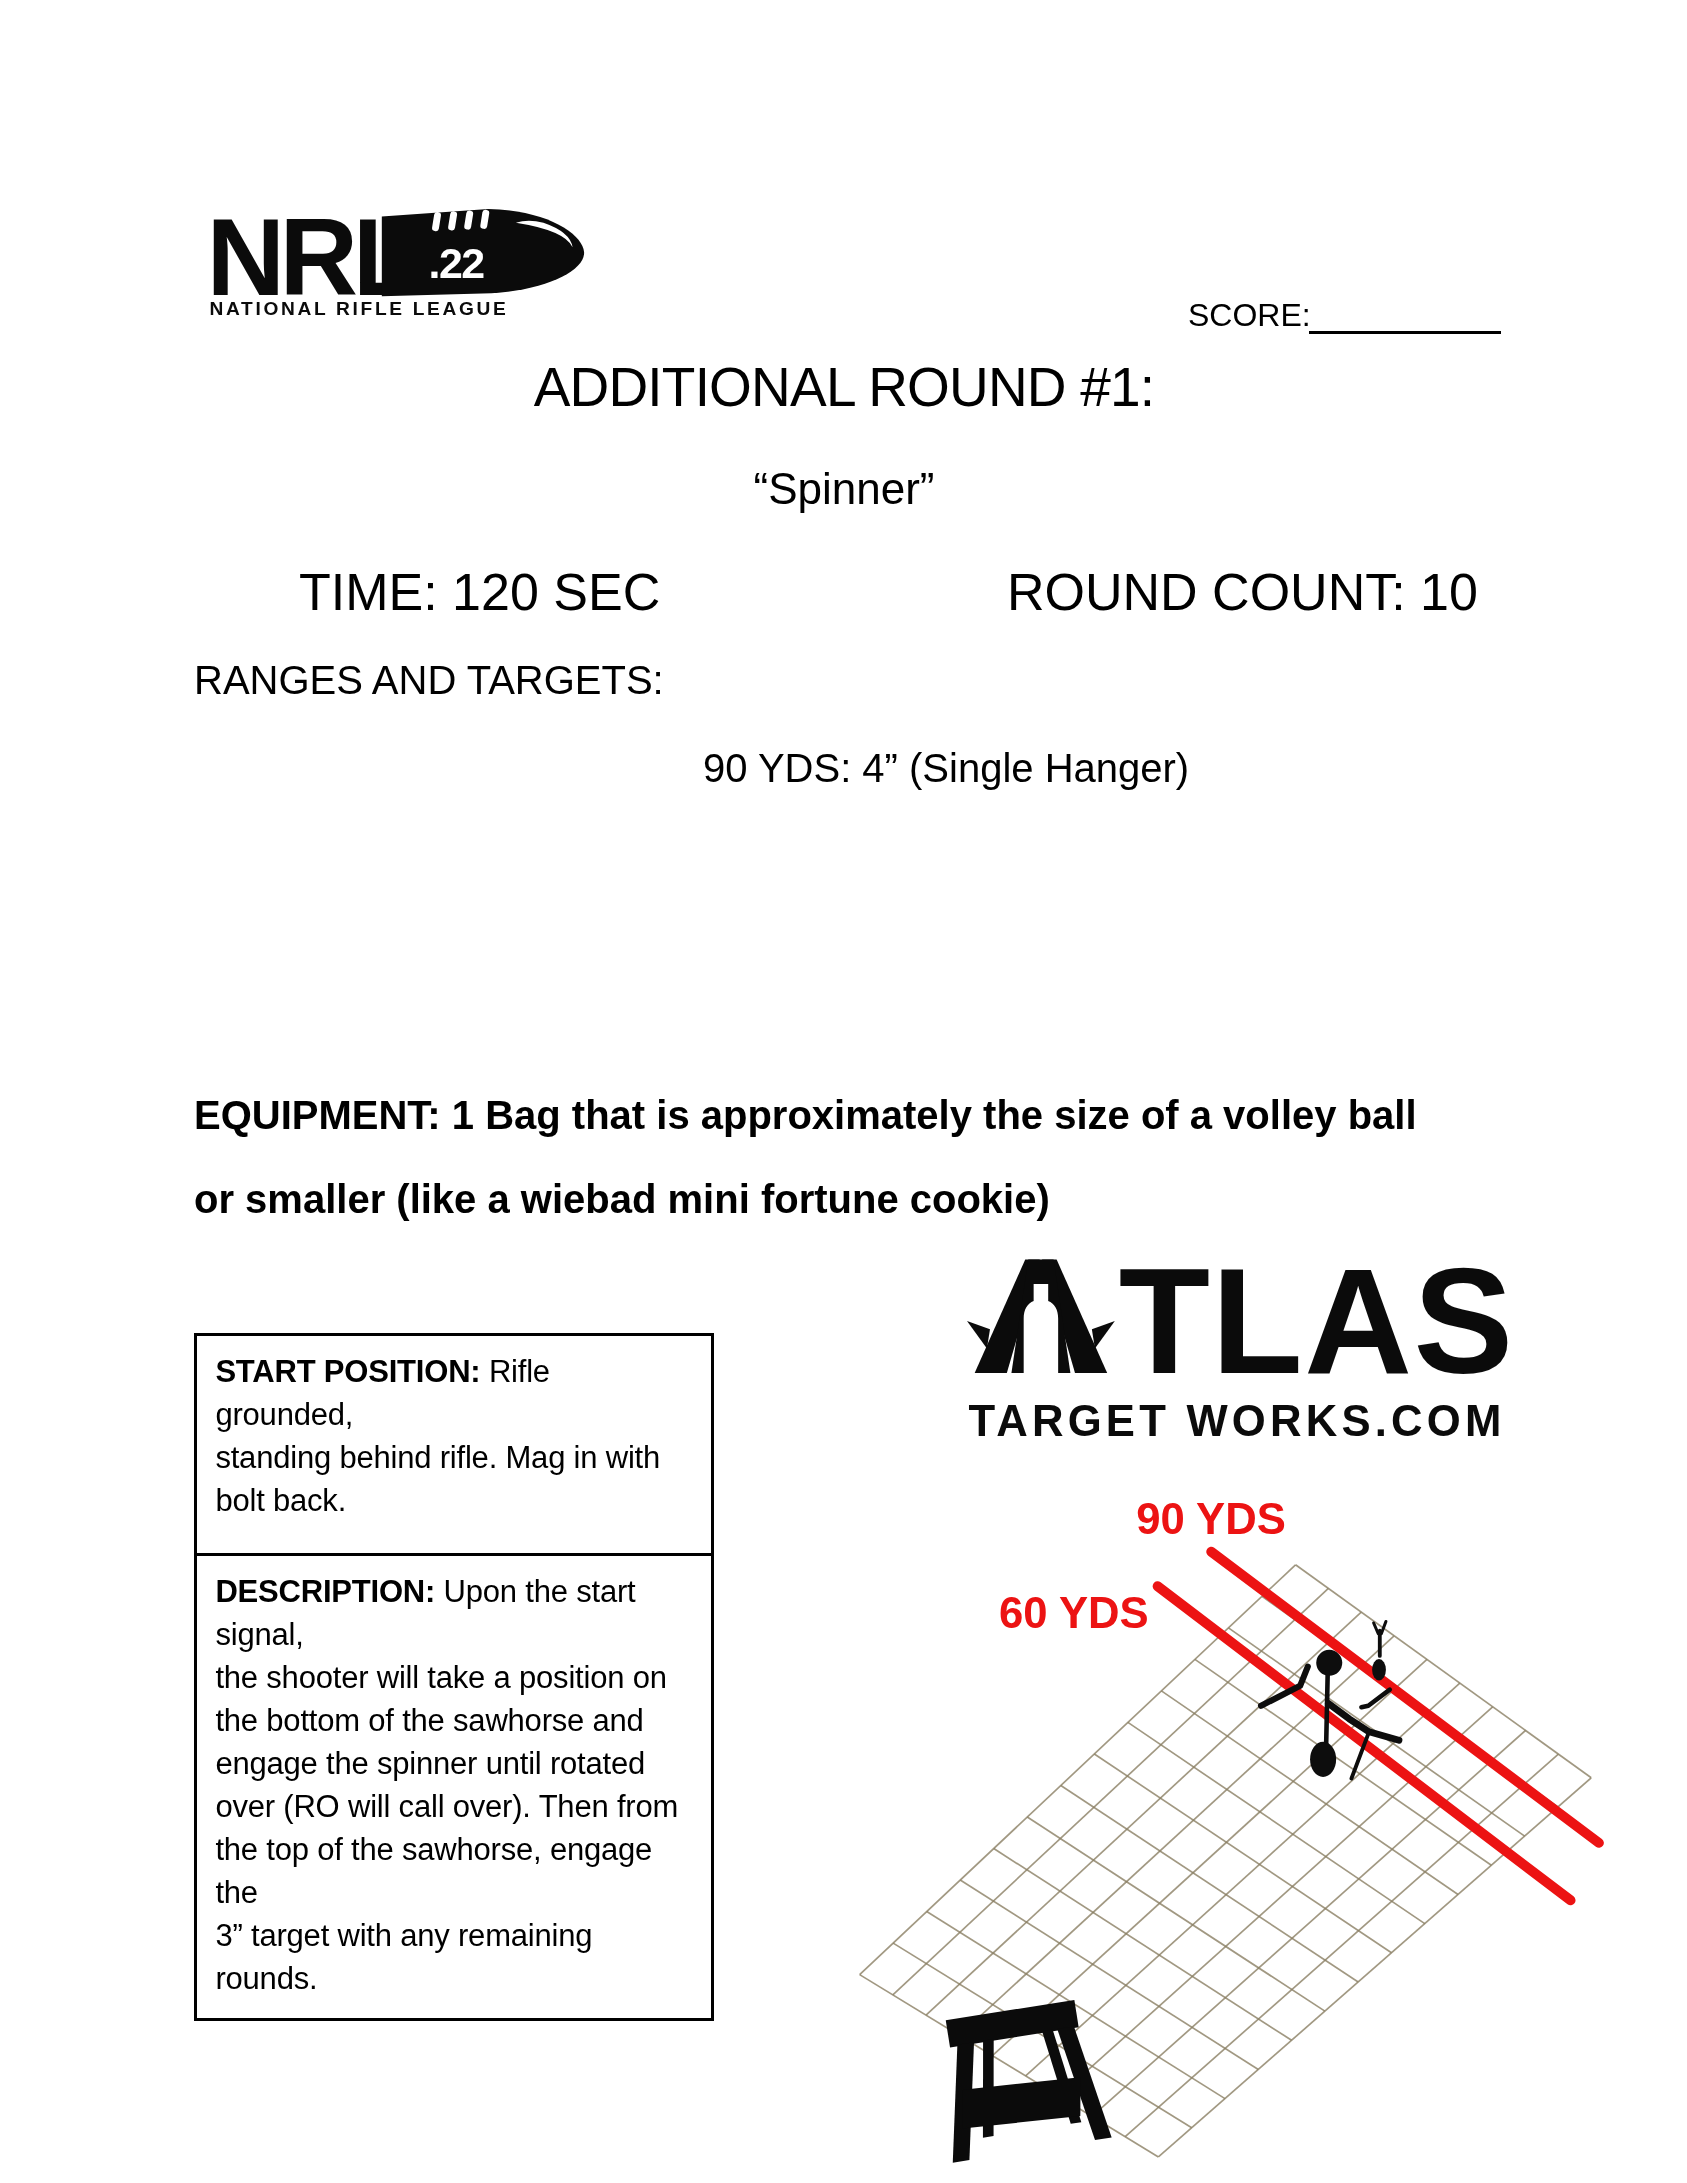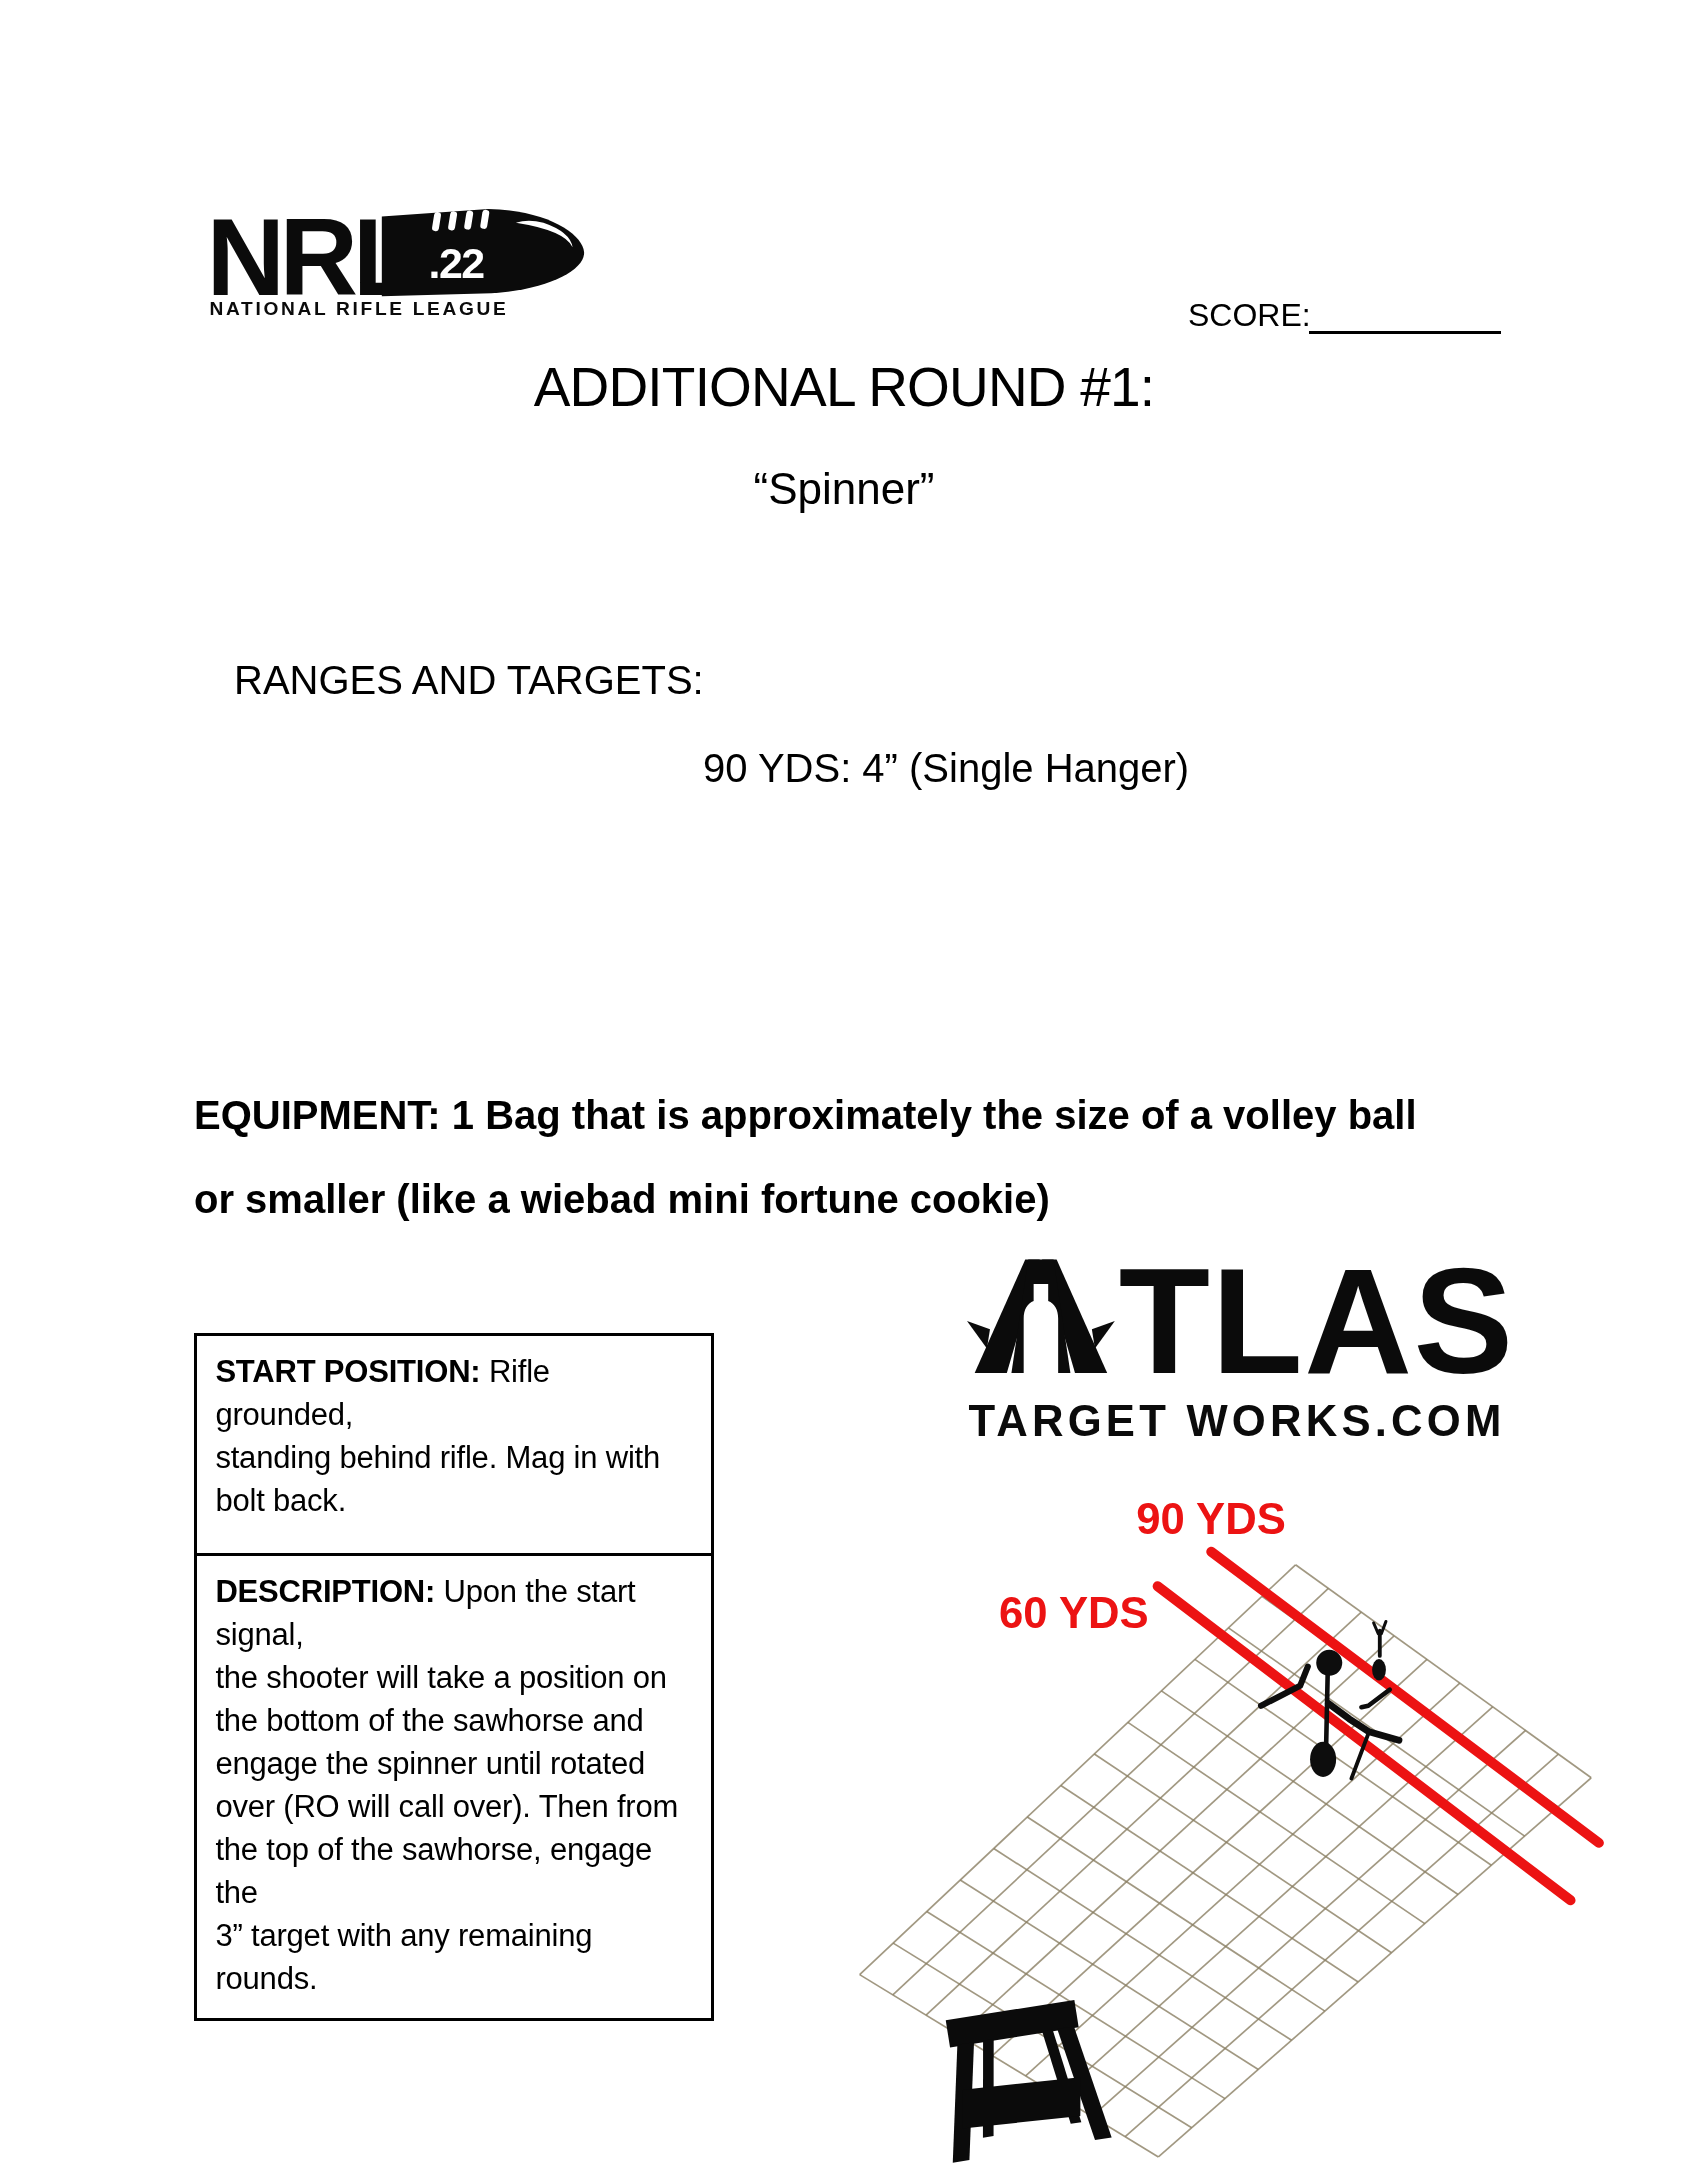--- a/index.html
+++ b/index.html
@@ -18,21 +18,21 @@
   .score{left:1188px;top:297px;font-size:32px;}
   .score-line{position:absolute;left:121px;top:34px;width:192px;border-bottom:3.8px solid #000;}
   
   .title{left:194px;top:355px;width:1300px;text-align:center;font-size:55px;letter-spacing:-0.8px;}
   .stage-name{left:194px;top:464px;width:1300px;text-align:center;font-size:44px;font-weight:normal;}
   .time-row{left:194px;top:562px;width:1300px;height:61px;font-size:52px;}
   .time-row .time{position:absolute;left:105px;top:0;}
   .time-row .round{position:absolute;left:813px;top:0;}
   
   .bodyline{font-size:40px;}
-  .ranges-row{left:194px;top:658px;width:1300px;height:49px;margin-left:40px;}
+  .ranges-row{left:194px;top:658px;width:1300px;height:49px;}
   .ranges-row2{left:194px;top:746px;width:1300px;height:49px;}
   .rval{position:absolute;left:509px;top:0;}
   .points{left:194px;top:917px;width:1300px;}
   .equipment{left:194px;top:1073px;width:1300px;line-height:84px;font-weight:bold;}
   .preline{white-space:pre-line;}
   
   .stage-box{
     left:194px;top:1333px;width:520px;
     box-sizing:border-box;border:3.1px solid #000;
   }
@@ -64,20 +64,24 @@
   </svg>
 
   <div class="abs score">
     <span>SCORE:</span>
     <span class="score-line"></span>
   </div>
 
   <div class="abs title">ADDITIONAL ROUND #1:</div>
   <div class="abs stage-name">“Spinner”</div>
 
+  <div class="abs time-row">
+    <span class="time">TIME: 120 SEC</span>
+    <span class="round">ROUND COUNT: 10</span>
+  </div>
 
   <div class="abs bodyline ranges-row">
     <span>RANGES AND TARGETS:</span>
   </div>
   <div class="abs bodyline ranges-row2">
     <span class="rval">90 YDS: 4” (Single Hanger)</span>
   </div>
 
 
   <div class="abs bodyline equipment preline">EQUIPMENT: 1 Bag that is approximately the size of a volley ball

